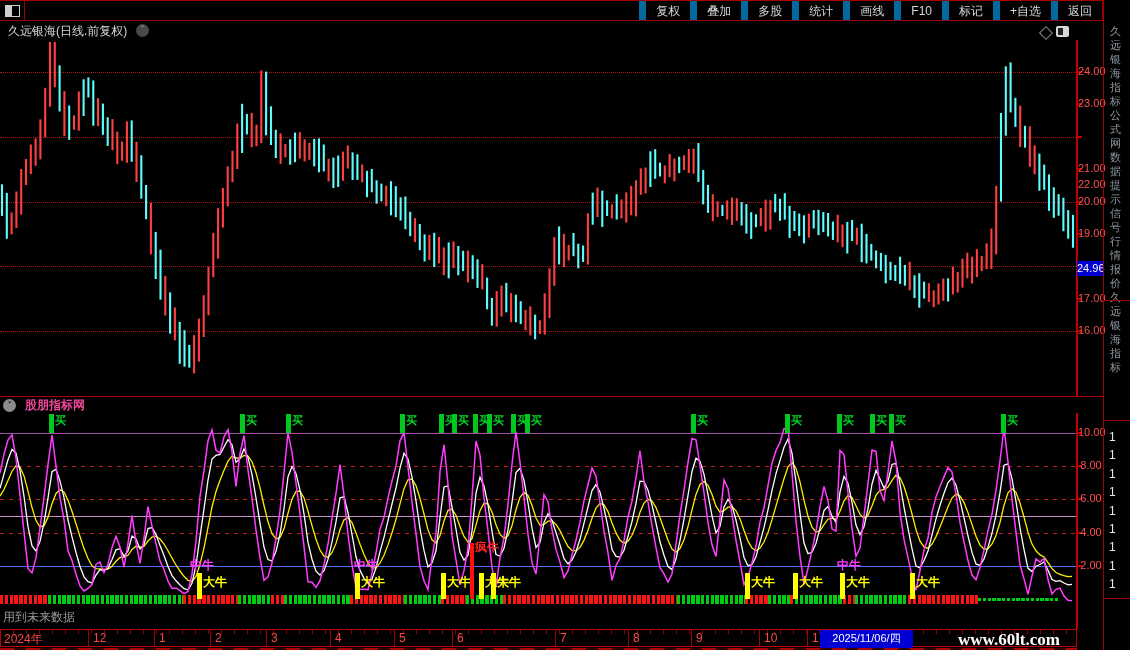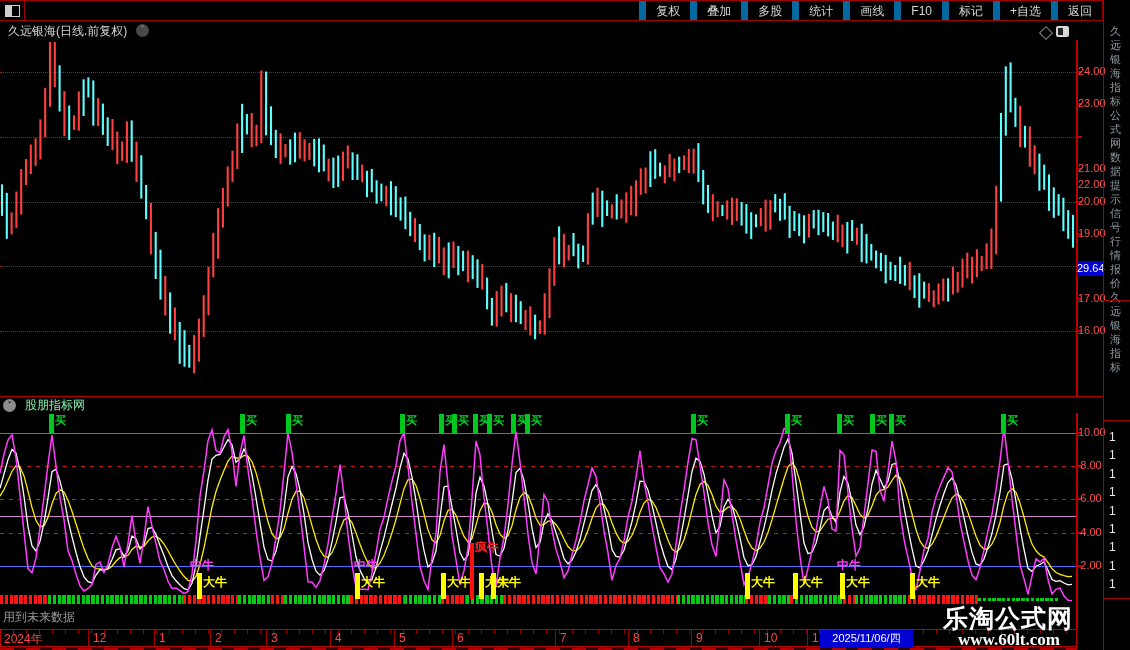--- a/index.html
+++ b/index.html
@@ -30,21 +30,21 @@
   .hgrid-dot{position:absolute;left:0;width:1076px;height:0;border-top:1px dotted #b41414;}
   #main-axis-line{left:1076px;top:40px;width:2px;height:357px;background:#c00000;}
   .tick{position:absolute;left:1076px;width:6px;height:2px;background:#c00000;}
   .plabel{position:absolute;left:1078px;width:26px;color:#ff5050;font-size:11px;text-align:left;white-space:nowrap;}
   #price-badge{left:1077px;top:261px;width:27px;height:15px;background:#0000d2;color:#fff;font-size:11px;text-align:center;line-height:15px;}
   
   #divider{left:0;top:396px;width:1103px;height:1px;background:#b00000;}
   #indheader{left:0;top:398px;width:1076px;height:15px;display:flex;align-items:center;gap:9px;font-size:12px;font-weight:bold;}
   #ind-chevron{position:relative;width:13px;height:13px;margin-left:3px;border-radius:50%;background:#8c8c8c;color:#111;
         font-size:9px;text-align:center;line-height:12px;flex:0 0 auto;}
-  #ind-name{color:#86efac;font-weight:normal;}
+  #ind-name{color:#ec4899;font-weight:bold;}
   
   #panel{left:0;top:413px;width:1076px;height:216px;overflow:hidden;}
   .refline{position:absolute;left:0;width:1076px;height:1px;}
   .refdot{position:absolute;left:0;width:1076px;height:1px;
           background:repeating-linear-gradient(90deg,#c41e1e 0 4px,transparent 4px 9px);}
   #kdj-svg,#candles-svg{position:absolute;left:0;top:0;}
   .buy{position:absolute;top:1px;height:20px;}
   .buy i{display:inline-block;width:5px;height:19px;background:#00c81e;vertical-align:top;}
   .buy span{color:#00dc28;font-size:11px;font-weight:bold;margin-left:1px;vertical-align:top;line-height:13px;}
   .ybar{position:absolute;width:5px;background:#ffff00;}
@@ -352,21 +352,21 @@
       <div class="abs tick" style="top: 330.2px;"></div>
       <div class="abs plabel" style="top: 65px;">24.00</div>
       <div class="abs plabel" style="top: 97.4px;">23.00</div>
       <div class="abs plabel" style="top: 129.8px; margin-top: 48px;">22.00</div>
       <div class="abs plabel" style="top: 162.2px;">21.00</div>
       <div class="abs plabel" style="top: 194.6px;">20.00</div>
       <div class="abs plabel" style="top: 227px;">19.00</div>
       <div class="abs plabel" style="top: 291.8px;">17.00</div>
       <div class="abs plabel" style="top: 324.2px;">16.00</div>
     </div>
-  <div id="price-badge" class="abs">29.64</div>
+  <div id="price-badge" class="abs">24.96</div>
 
   <div id="divider" class="abs"></div>
   <div id="indheader" class="abs">
     <span id="ind-chevron">ˇ</span>
     <span id="ind-name">股朋指标网</span>
   </div>
 
   <div id="panel" class="abs">
     <div id="panel-grid">
         <div class="refline" style="top: 20px; background: rgb(160, 80, 168);"></div>
@@ -485,21 +485,20 @@
       <div class="mline" style="left: 628px;"></div>
       <div class="mlabel" style="left: 696px;">9</div>
       <div class="mline" style="left: 691px;"></div>
       <div class="mlabel" style="left: 764px;">10</div>
       <div class="mline" style="left: 759px;"></div>
       <div class="mlabel" style="left: 812px;">1</div>
       <div class="mline" style="left: 807px;"></div>
     </div>
   <div id="datebox" class="abs">2025/11/06/四</div>
   <div id="sliver" class="abs"></div>
-  <div id="wm1" class="abs">乐淘公式网</div>
   <div id="wm2" class="abs">www.60lt.com</div>
 
   <div id="strip" class="abs">
     <div id="strip-chars">久远银海指标公式网数据提示信号行情报价久远银海指标</div>
     <div id="strip-ones" style="white-space: pre;">1
 1
 1
 1
 1
 1

